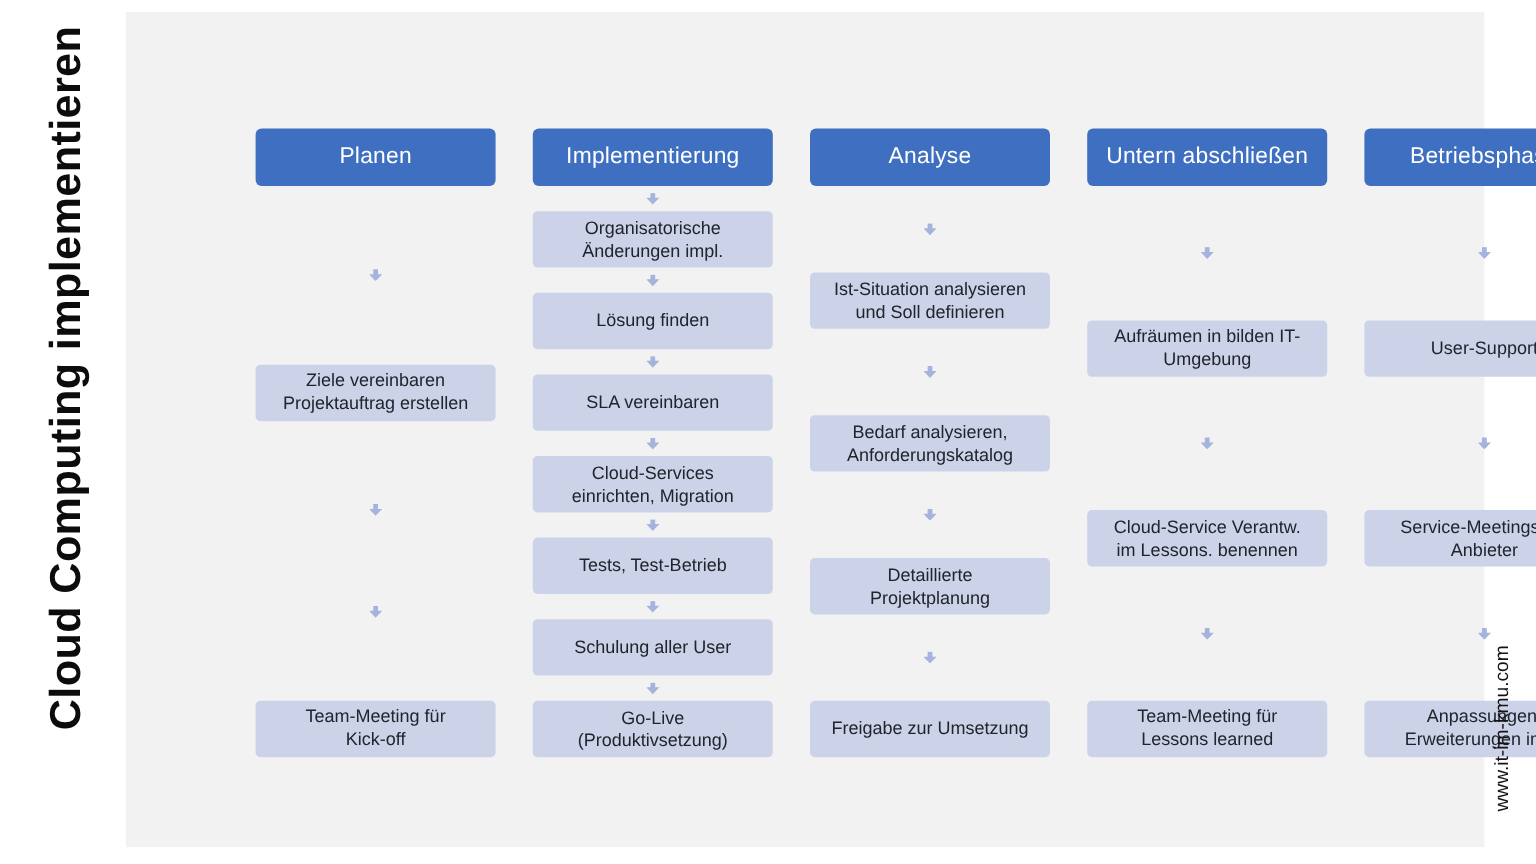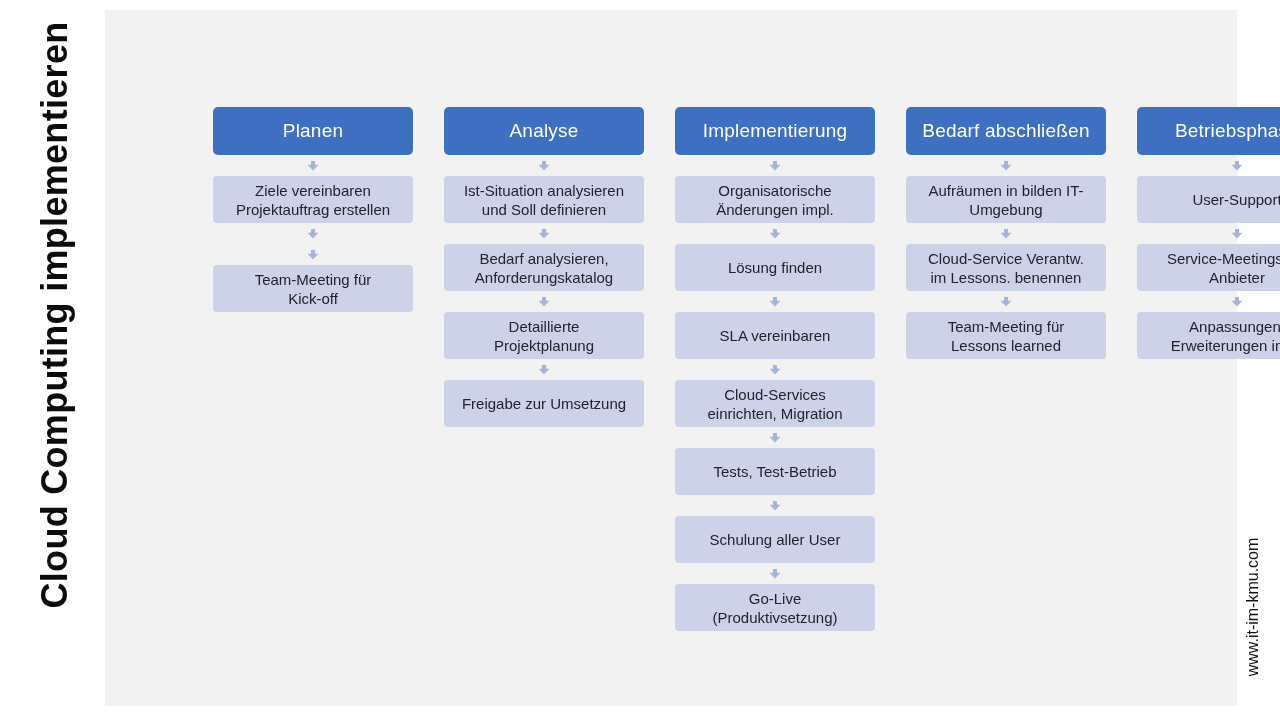--- a/index.html
+++ b/index.html
@@ -28,20 +28,21 @@
   .diagram {
     position: absolute;
     left: 108px; top: 97px;
     display: flex;
     gap: 31px;
   }
   .column {
     width: 200px;
     display: flex;
     flex-direction: column;
+    justify-content: space-between;
   }
   .col-header {
     height: 48px;
     background: var(--header-bg);
     color: var(--header-text);
     border-radius: 5px;
     display: flex;
     align-items: center;
     justify-content: center;
     font-size: 19px;
@@ -108,20 +109,54 @@
         <div class="arrow-slot">
           <span class="arrow-glyph"></span>
         </div>
         <div class="arrow-slot">
           <span class="arrow-glyph"></span>
         </div>
         <div class="step">Team-Meeting für
 Kick-off</div>
       </div>
       <div class="column">
+        <div class="col-header">Implementierung</div>
+        <div class="arrow-slot">
+          <span class="arrow-glyph"></span>
+        </div>
+        <div class="step">Organisatorische
+Änderungen impl.</div>
+        <div class="arrow-slot">
+          <span class="arrow-glyph"></span>
+        </div>
+        <div class="step">Lösung finden</div>
+        <div class="arrow-slot">
+          <span class="arrow-glyph"></span>
+        </div>
+        <div class="step">SLA vereinbaren</div>
+        <div class="arrow-slot">
+          <span class="arrow-glyph"></span>
+        </div>
+        <div class="step">Cloud-Services
+einrichten, Migration</div>
+        <div class="arrow-slot">
+          <span class="arrow-glyph"></span>
+        </div>
+        <div class="step">Tests, Test-Betrieb</div>
+        <div class="arrow-slot">
+          <span class="arrow-glyph"></span>
+        </div>
+        <div class="step">Schulung aller User</div>
+        <div class="arrow-slot">
+          <span class="arrow-glyph"></span>
+        </div>
+        <div class="step">Go-Live
+(Produktivsetzung)</div>
+      </div>
+      <div class="column">
         <div class="col-header">Analyse</div>
         <div class="arrow-slot">
           <span class="arrow-glyph"></span>
         </div>
         <div class="step">Ist-Situation analysieren
 und Soll definieren</div>
         <div class="arrow-slot">
           <span class="arrow-glyph"></span>
         </div>
         <div class="step">Bedarf analysieren,
@@ -130,55 +165,21 @@
           <span class="arrow-glyph"></span>
         </div>
         <div class="step">Detaillierte
 Projektplanung</div>
         <div class="arrow-slot">
           <span class="arrow-glyph"></span>
         </div>
         <div class="step">Freigabe zur Umsetzung</div>
       </div>
       <div class="column">
-        <div class="col-header">Implementierung</div>
-        <div class="arrow-slot">
-          <span class="arrow-glyph"></span>
-        </div>
-        <div class="step">Organisatorische
-Änderungen impl.</div>
-        <div class="arrow-slot">
-          <span class="arrow-glyph"></span>
-        </div>
-        <div class="step">Lösung finden</div>
-        <div class="arrow-slot">
-          <span class="arrow-glyph"></span>
-        </div>
-        <div class="step">SLA vereinbaren</div>
-        <div class="arrow-slot">
-          <span class="arrow-glyph"></span>
-        </div>
-        <div class="step">Cloud-Services
-einrichten, Migration</div>
-        <div class="arrow-slot">
-          <span class="arrow-glyph"></span>
-        </div>
-        <div class="step">Tests, Test-Betrieb</div>
-        <div class="arrow-slot">
-          <span class="arrow-glyph"></span>
-        </div>
-        <div class="step">Schulung aller User</div>
-        <div class="arrow-slot">
-          <span class="arrow-glyph"></span>
-        </div>
-        <div class="step">Go-Live
-(Produktivsetzung)</div>
-      </div>
-      <div class="column">
-        <div class="col-header">Bedarf abschließen</div>
+        <div class="col-header">Untern abschließen</div>
         <div class="arrow-slot">
           <span class="arrow-glyph"></span>
         </div>
         <div class="step">Aufräumen in bilden IT-
 Umgebung</div>
         <div class="arrow-slot">
           <span class="arrow-glyph"></span>
         </div>
         <div class="step">Cloud-Service Verantw.
 im Lessons. benennen</div>

